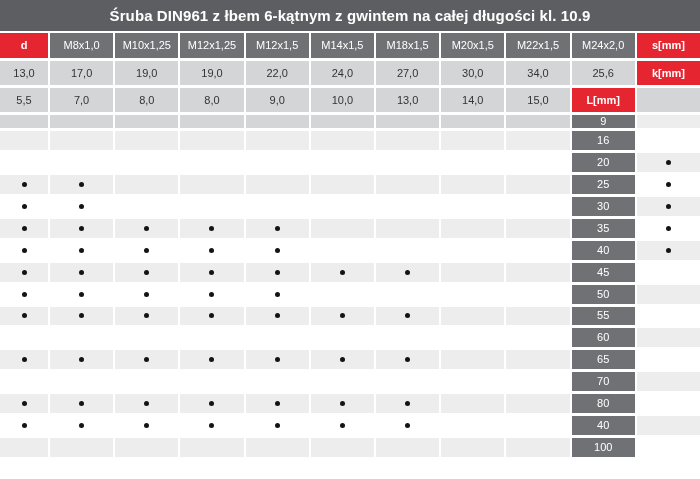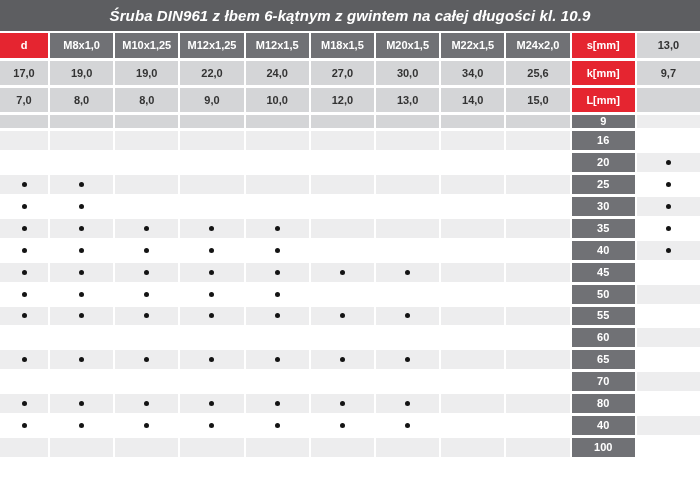--- a/index.html
+++ b/index.html
@@ -19,21 +19,20 @@
     background: var(--title-bar-bg, #5d5e61);
     color: var(--text-white, #ffffff);
     font-size: 15px;
     font-weight: bold;
     display: flex;
     align-items: center;
     justify-content: center;
     margin-bottom: 2px;
     letter-spacing: 0.1px;
     white-space: nowrap;
-    font-style: italic;
   }
   .grid {
     display: grid;
     grid-template-columns: 48px repeat(10, 1fr);
     grid-template-rows: 25px 24px 24px 13px repeat(16, 1fr);
     gap: 3px 2px;
     height: 446px;
     width: 700px;
     background: #ffffff;
   }
@@ -47,26 +46,25 @@
   }
   .cell.red {
     background: var(--red, #e52530);
     color: var(--text-white, #ffffff);
     font-weight: bold;
   }
   .cell.colhead,
   .cell.rowlabel {
     background: var(--header-gray, #707175);
     color: var(--text-white, #ffffff);
-    font-weight: bold;
+    font-weight: normal;
   }
   .cell.spec {
     background: var(--spec-cell-gray, #d5d6d8);
     color: var(--text-dark, #333333);
-    font-weight: bold;
   }
   .cell.alt {
     background: var(--alt-row-gray, #ededee);
   }
   .cell.white {
     background: var(--white-row, #ffffff);
   }
   .dot {
     width: 5px;
     height: 5px;
@@ -78,43 +76,43 @@
 <body>
 
 <div class="title-bar">Śruba DIN961 z łbem 6-kątnym z gwintem na całej długości kl. 10.9</div>
 
 <div class="grid" id="din-grid">
     <div class="cell red">d</div>
     <div class="cell colhead">M8x1,0</div>
     <div class="cell colhead">M10x1,25</div>
     <div class="cell colhead">M12x1,25</div>
     <div class="cell colhead">M12x1,5</div>
+    <div class="cell colhead">M14x1,5</div>
     <div class="cell colhead">M18x1,5</div>
     <div class="cell colhead">M20x1,5</div>
     <div class="cell colhead">M22x1,5</div>
     <div class="cell colhead">M24x2,0</div>
     <div class="cell red">s[mm]</div>
     <div class="cell spec">13,0</div>
     <div class="cell spec">17,0</div>
     <div class="cell spec">19,0</div>
     <div class="cell spec">19,0</div>
     <div class="cell spec">22,0</div>
     <div class="cell spec">24,0</div>
     <div class="cell spec">27,0</div>
     <div class="cell spec">30,0</div>
     <div class="cell spec">34,0</div>
     <div class="cell spec">25,6</div>
     <div class="cell red">k[mm]</div>
-    <div class="cell spec">9,7</div>
+    <div class="cell spec">5,5</div>
     <div class="cell spec">7,0</div>
     <div class="cell spec">8,0</div>
     <div class="cell spec">8,0</div>
     <div class="cell spec">9,0</div>
     <div class="cell spec">10,0</div>
-    <div class="cell spec">12,0</div>
     <div class="cell spec">13,0</div>
     <div class="cell spec">14,0</div>
     <div class="cell spec">15,0</div>
     <div class="cell red">L[mm]</div>
     <div class="cell spec"></div>
     <div class="cell spec"></div>
     <div class="cell spec"></div>
     <div class="cell spec"></div>
     <div class="cell spec"></div>
     <div class="cell spec"></div>

